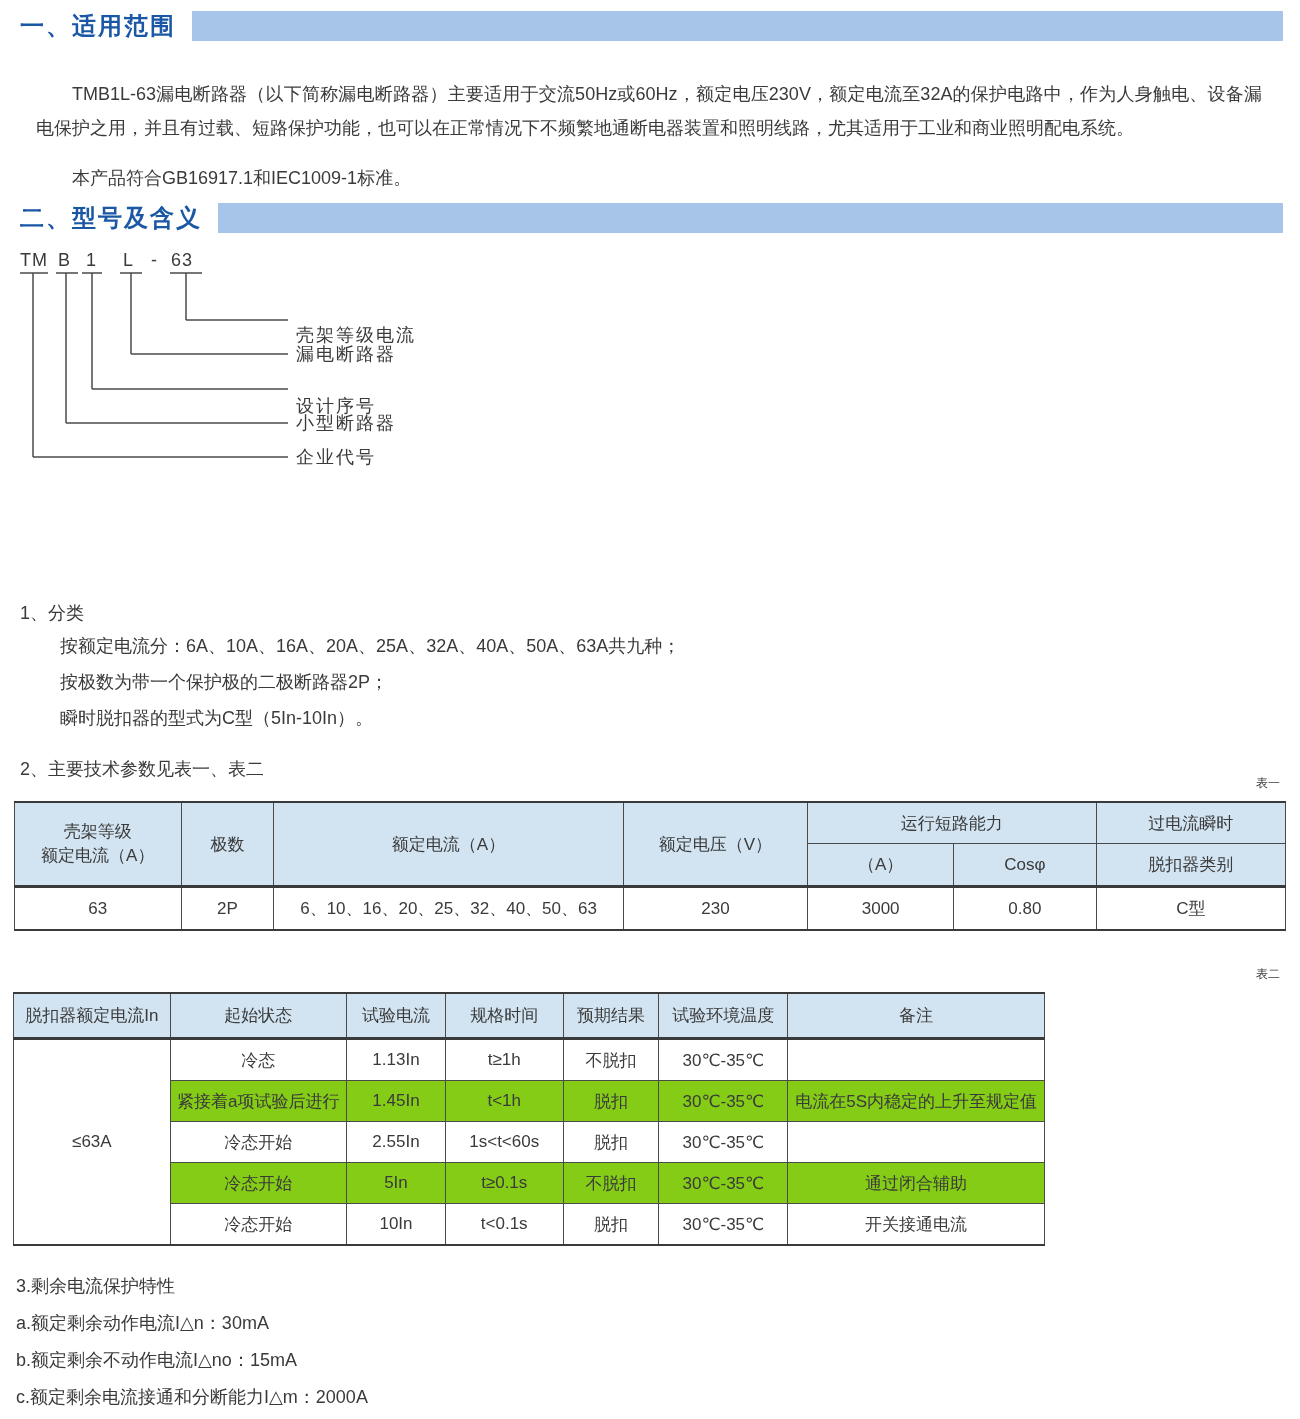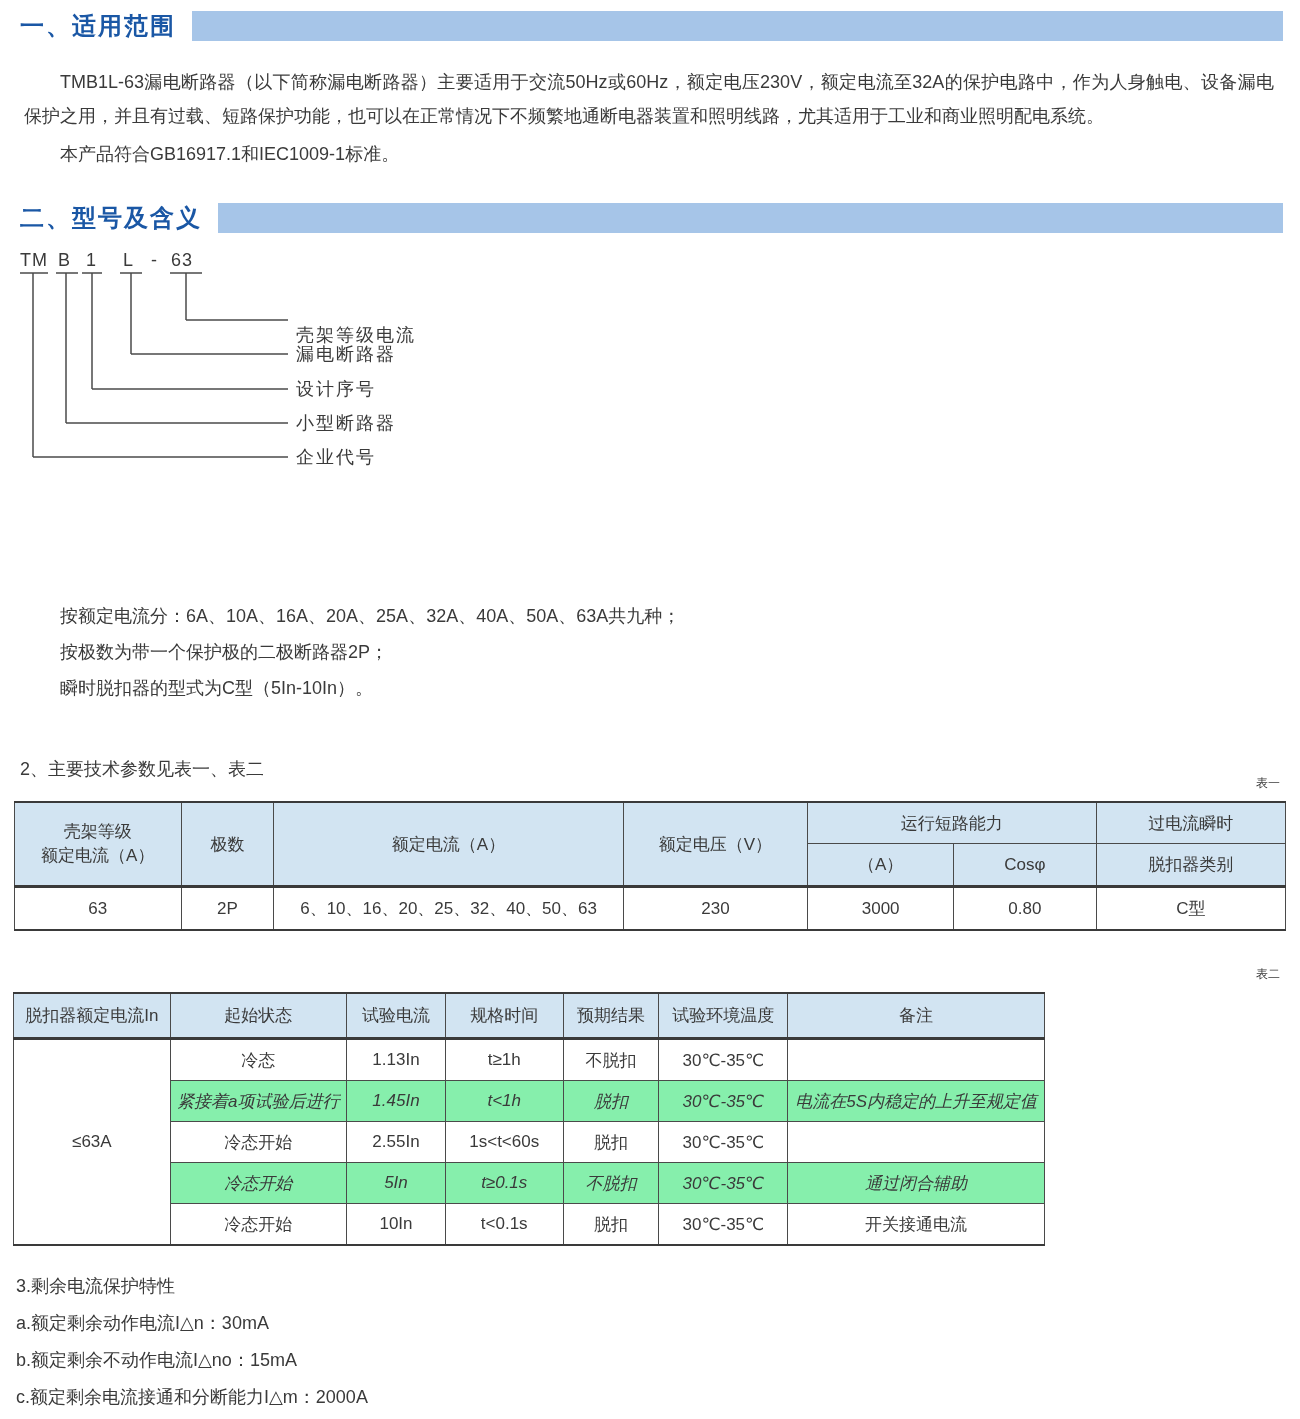--- a/index.html
+++ b/index.html
@@ -12,21 +12,21 @@
   .sec { position:absolute; left:20px; right:17px; display:flex; align-items:center; }
   .sec-title { color:#1a57a5; font-size:24px; font-weight:bold; white-space:nowrap; letter-spacing:2px;text-align:center; }
   .sec-bar { flex:1; height:30px; background:#a6c5e8; margin-left:16px; }
   #sec1 { top:10px; }
   #sec2 { top:202px; }
   #sec3 { top:556px; }
 
   
   .intro { position:absolute; top:61px; left:20px; width:1258px;
            font-size:18px; line-height:34px; text-align:justify; }
-  .intro p { margin:4px; text-indent:2em; }
+  .intro p { margin:16px; text-indent:2em; }
 
   
   .diagram { position:absolute; top:250px; left:20px; width:960px; height:225px; font-size:18px; }
   .diagram svg { position:absolute; left:0; top:0; }
   .code { position:absolute; top:0; font-size:18px; letter-spacing:1px; }
   .dlabel { position:absolute; left:276px; font-size:18px; letter-spacing:2px; white-space:nowrap; }
 
   
   .cls { position:absolute; top:598px; left:20px; font-size:18px; }
   .cls-h { line-height:30px; }
@@ -46,21 +46,21 @@
           border-top:2px solid #3a3a3a; border-bottom:2px solid #3a3a3a; }
   th, td { border:1px solid #4a4a4a; text-align:center; vertical-align:middle;
            font-weight:normal; padding:0 4px; }
   thead th { background:#d2e4f2; }
   .t1 tr.h1 th { height:40px; }
   .t1 tr.h2 th { height:41px; border-bottom:3px solid #3a3a3a; }
   .t1 th.sp { border-bottom:3px solid #3a3a3a; }
   .t1 tbody td { height:41px; background:#fff; }
   .t2 thead th { height:43px; border-bottom:3px solid #3a3a3a; }
   .t2 tbody td { height:40px; background:#fff; }
-  .t2 tr.alt td { background:#86efac;font-style:italic; }
+  .t2 tr.alt td { background:#84cc16; }
   .two-line { line-height:24px; display:block; }
 
   
   .residual { position:absolute; top:1268px; left:16px; font-size:18px; line-height:37px; }
 </style>
 </head>
 <body>
 
 <div id="page">
 
@@ -103,27 +103,28 @@
       </g>
     </svg>
     <span class="code" style="left:0px">TM</span>
     <span class="code" style="left:38px">B</span>
     <span class="code" style="left:66px">1</span>
     <span class="code" style="left:103px">L</span>
     <span class="code" style="left:131px">-</span>
     <span class="code" style="left:151px">63</span>
     <span class="dlabel" style="top:73px">壳架等级电流</span>
     <span class="dlabel" style="top:92px">漏电断路器</span>
-    <span class="dlabel" style="top:127px">设计序号</span>
+    <span class="dlabel" style="top:144px">设计序号</span>
     <span class="dlabel" style="top:161px">小型断路器</span>
     <span class="dlabel" style="top:195px">企业代号</span>
   </div>
 
 
   <div class="cls">
+    <div class="cls-h">1、分类</div>
     <div class="cls-item">按额定电流分：6A、10A、16A、20A、25A、32A、40A、50A、63A共九种；</div>
     <div class="cls-item">按极数为带一个保护极的二极断路器2P；</div>
     <div class="cls-item">瞬时脱扣器的型式为C型（5In-10In）。</div>
   </div>
   <div class="params-h">2、主要技术参数见表一、表二</div>
 
   <div class="cap" id="cap1">表一</div>
 
   <div class="t1wrap">
     <table class="t1">

